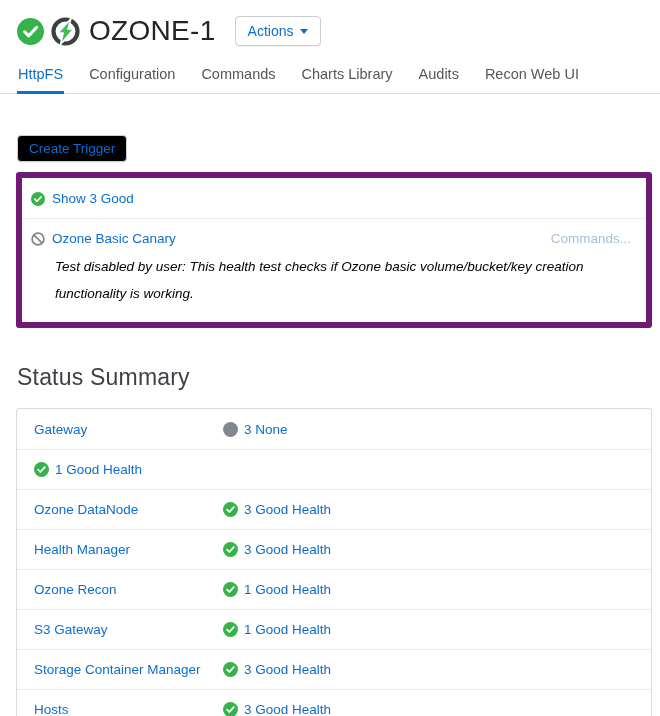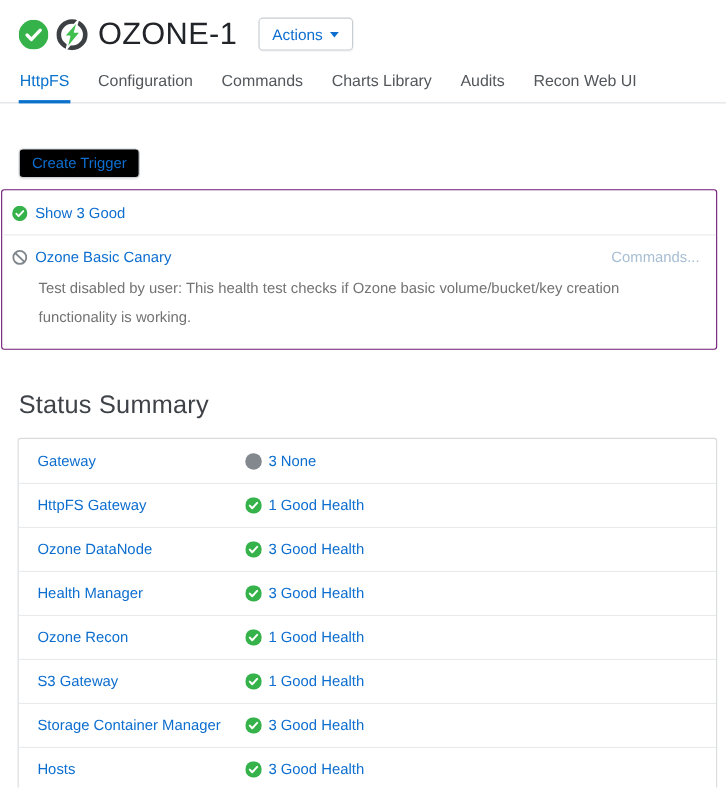--- a/index.html
+++ b/index.html
@@ -62,39 +62,39 @@
   }
   .create-trigger-btn {
     background:#000000; border:1px solid #ccd1d5; border-radius:4px;
     padding:5px 11px; font-size:13.5px; color:#0d6ecf;
     font-family:inherit; cursor:pointer;
     box-shadow:0 1px 1px rgba(0,0,0,0.05);
   }
 
   
   .panel {
-    margin:10px 8px 0 1px;
-    border:1px solid #701a75; border-radius:3px; background:#fff;
+    margin:10px 8px 0 16px;
+    border:6px solid #701a75; border-radius:3px; background:#fff;
   }
   .ht-row1 {
     display:flex; align-items:center; gap:7px;
     padding:13px 15px 12px 9px;
   }
   .ht-row2 { border-top:1px solid #e9eaeb; padding:12px 15px 15px 9px; }
   .ht-row2-head { display:flex; align-items:center; }
   .ht-icon { width:14px; height:14px; flex:0 0 auto; }
   .ht-link { color:#0d6ecf; font-size:13.5px; text-decoration:none; margin-left:7px; }
   .ht-link.no-ml { margin-left:0; }
   .suppress-link {
     margin-left:auto; color:#a7bed3; font-size:13.5px;
     text-decoration:none; cursor:pointer;
   }
   .ht-desc {
     margin:7px 8px 0 24px;
-    font-size:13.5px; line-height:27px; color:#737373;
+    font-size:13.5px; line-height:27px; color:#000000;font-style:italic;
   }
 
   
   .summary-table { margin:17px 8px 0 16px; border:1px solid #d8dadc; border-radius:3px; }
   .sum-row {
     display:flex; align-items:center; height:40px; padding-left:17px;
   }
   .sum-row + .sum-row { border-top:1px solid #e9eaeb; }
   .sum-label {
     width:189px; flex:0 0 auto;
@@ -193,21 +193,20 @@
 
     <div class="sum-row">
       <a class="sum-label" href="#">Gateway</a>
       <a class="sum-status" href="#">
         <span class="none-dot"></span>
         <span>3 None</span>
       </a>
     </div>
 
     <div class="sum-row">
-      <a class="sum-label" href="#">HttpFS Gateway</a>
       <a class="sum-status" href="#">
         <span class="status-icon">
           <svg viewBox="0 0 15 15" width="15" height="15">
               <circle cx="7.5" cy="7.5" r="7.5" fill="#35b34a"></circle>
               <path d="M4.1 7.7l2.2 2.3 4.5-4.8" stroke="#fff" stroke-width="1.8" fill="none" stroke-linecap="round" stroke-linejoin="round"></path>
             </svg>
         </span>
         <span>1 Good Health</span>
       </a>
     </div>

